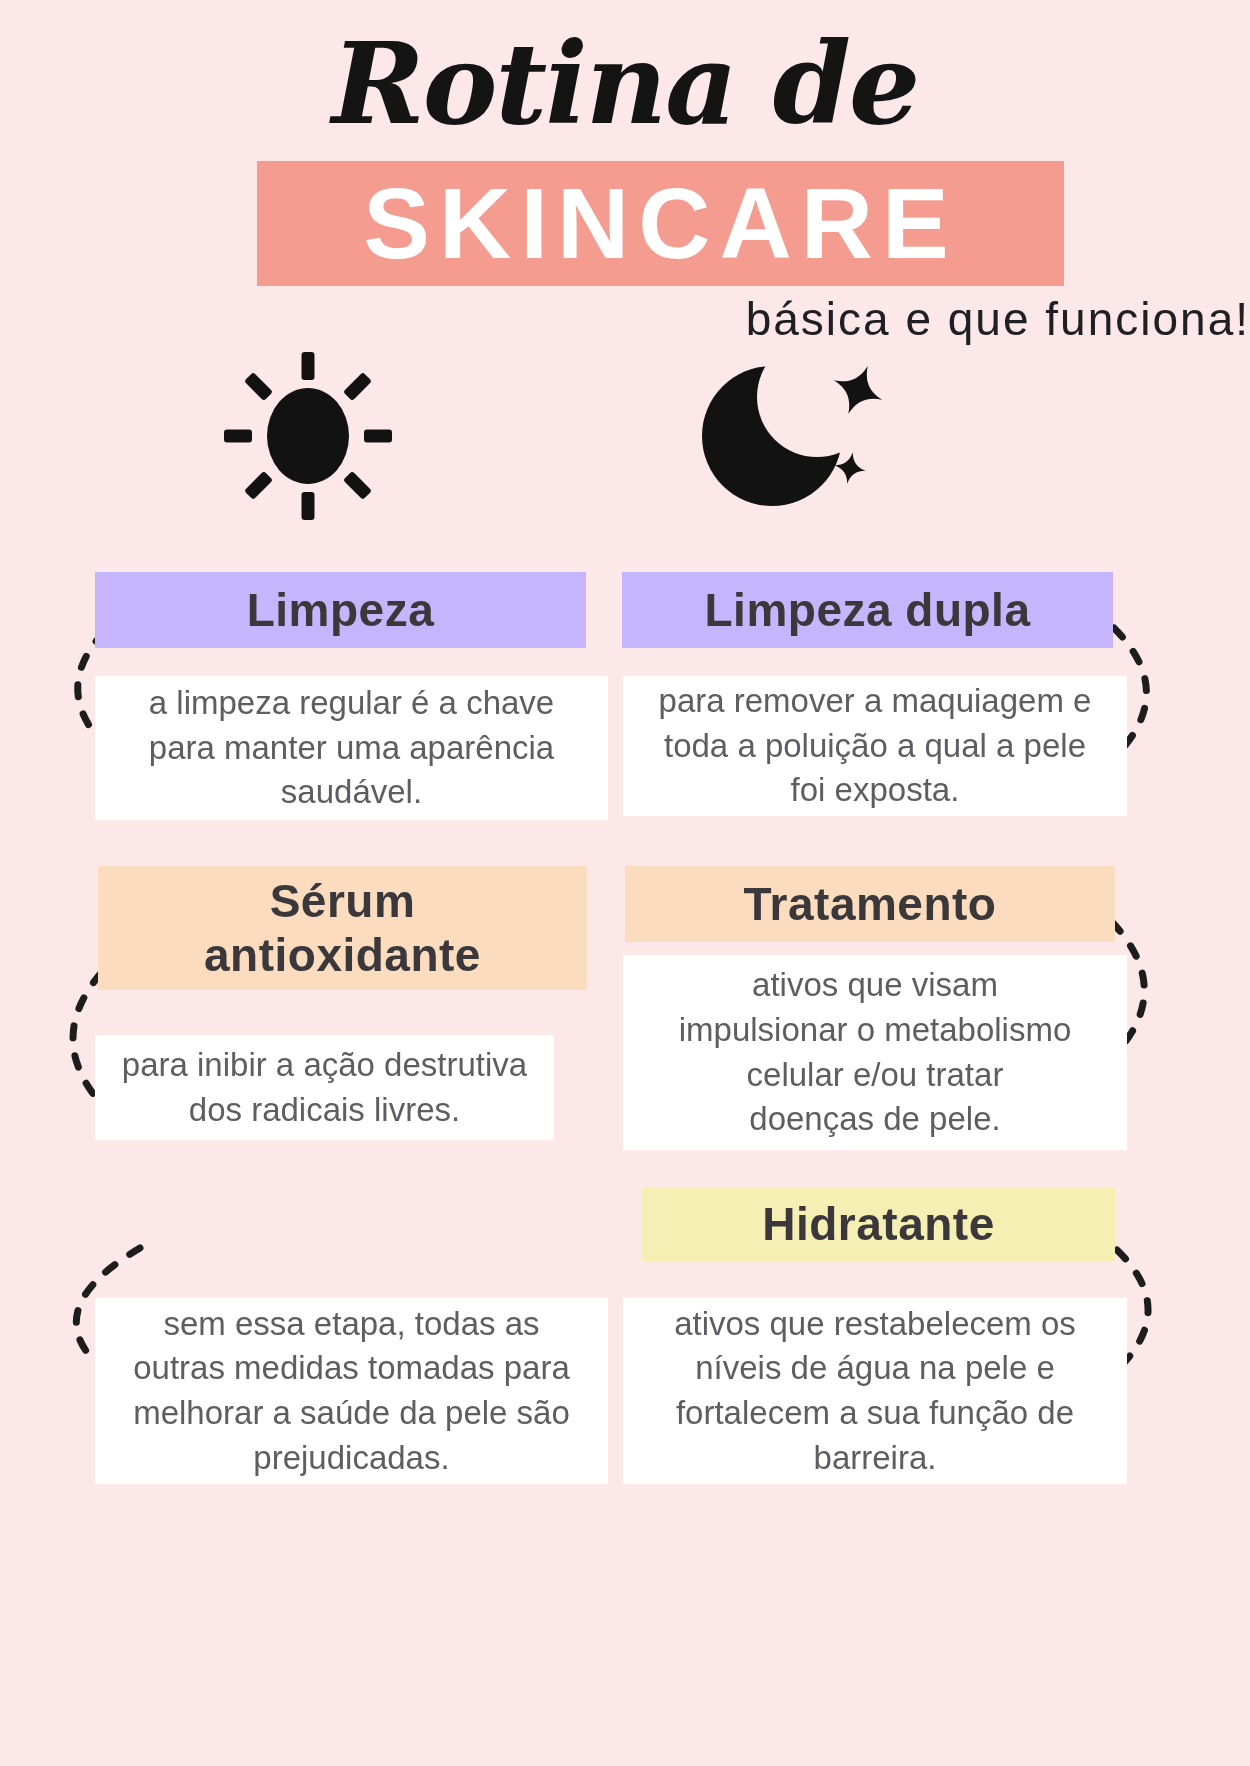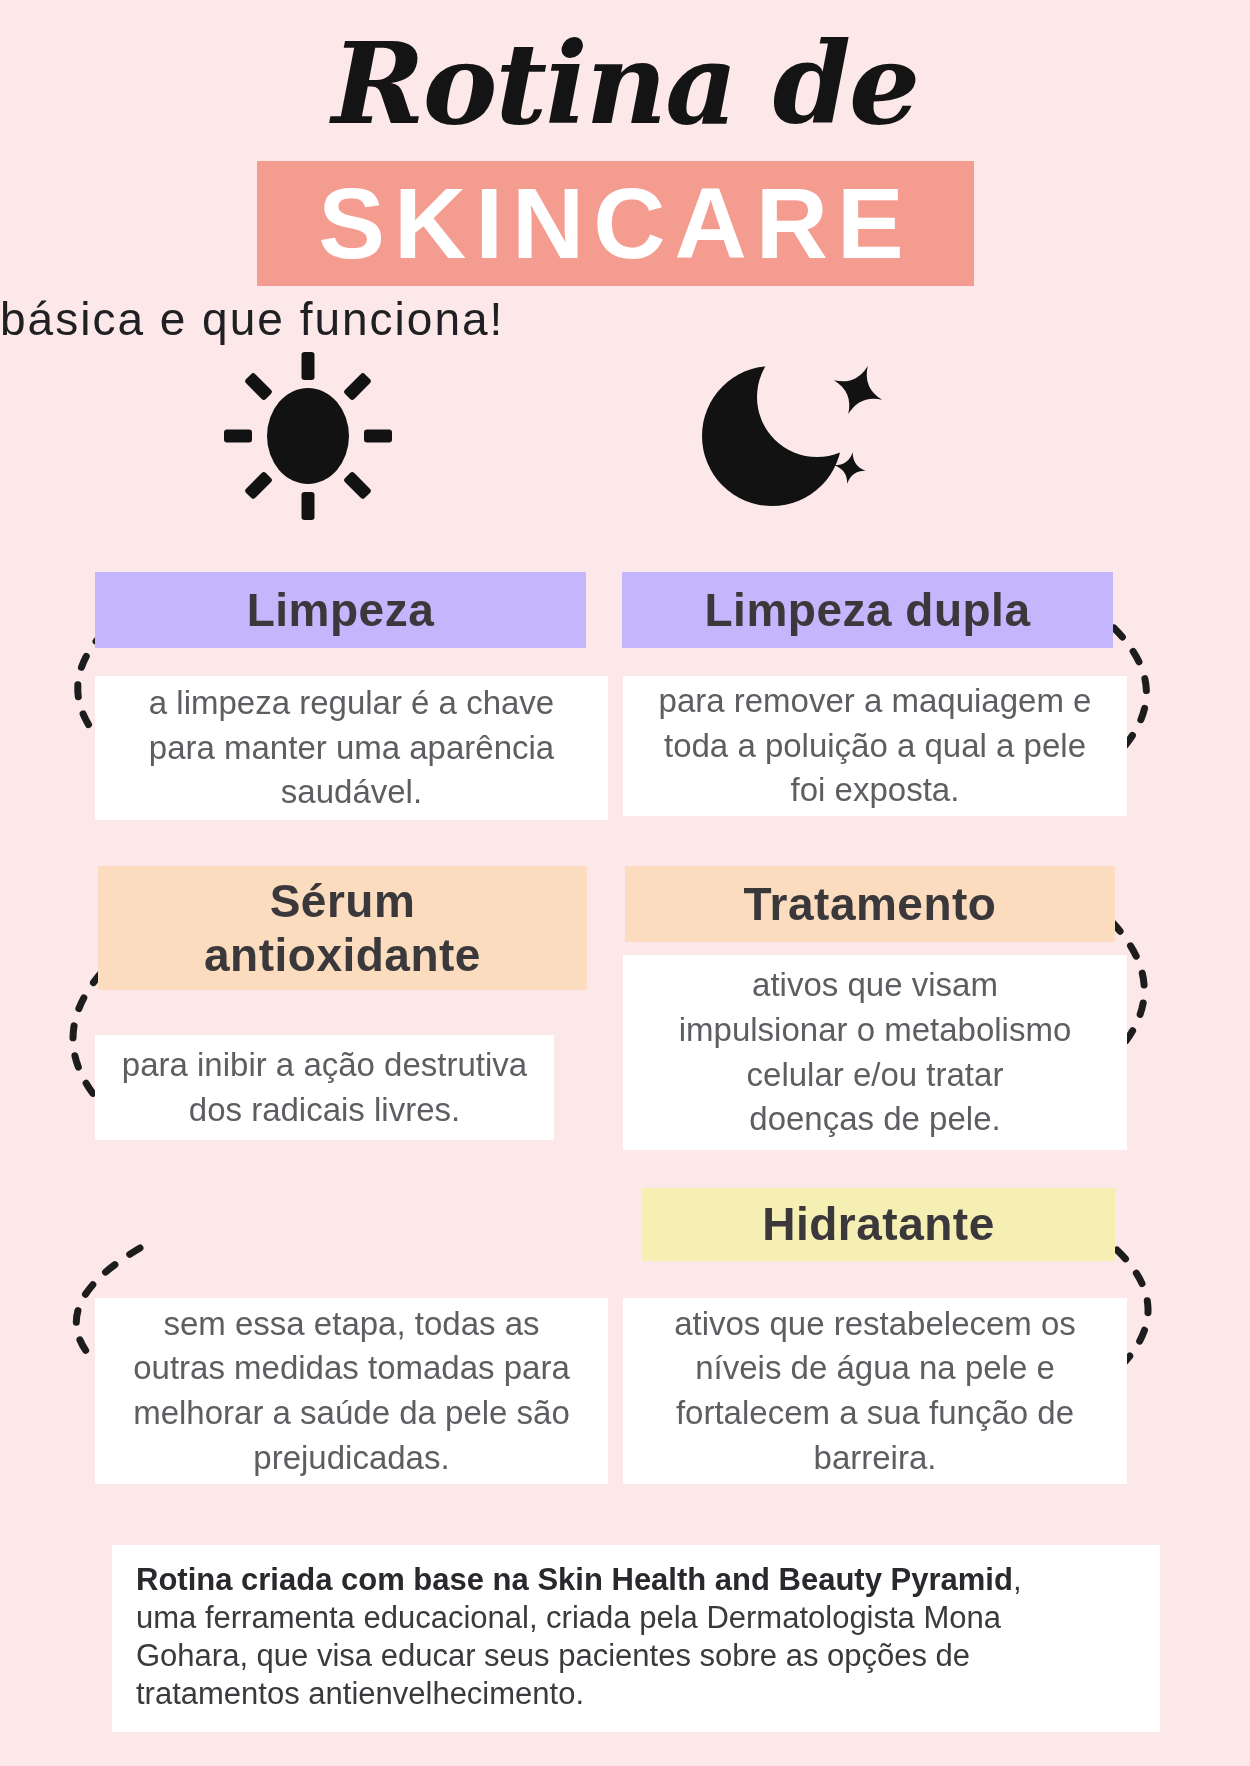--- a/index.html
+++ b/index.html
@@ -16,30 +16,30 @@
   .script-title{
     position:absolute;left:0;top:22px;width:100%;z-index:3;
     text-align:center;
     font-family:"DejaVu Serif", serif;
     font-style:italic;font-weight:bold;
     font-size:112px;line-height:1.1;
     color:#141414;letter-spacing:-2px;
     margin:0;
   }
   .banner{
-    position:absolute;left:257px;top:161px;width:717px;height:125px;z-index:2;
+    position:absolute;left:257px;top:161px;width:807px;height:125px;z-index:2;
     background:#f59c90;
     display:flex;align-items:center;justify-content:center;
   }
   .banner span{
     color:#ffffff;font-weight:800;font-size:100px;letter-spacing:9px;
   }
   .subtitle{
     position:absolute;left:0;top:292px;width:100%;z-index:2;
-    text-align:left;
+    text-align:right;
     font-size:46px;color:#202024;letter-spacing:2px;
   }
 
   
   .head{
     position:absolute;z-index:2;
     display:flex;align-items:center;justify-content:center;
     font-weight:700;font-size:46px;color:#3b383b;
     text-align:center;line-height:1.18;
     white-space:pre-line;letter-spacing:0.5px;
@@ -151,18 +151,14 @@
 doenças de pele.</div>
   <div id="b4" class="body-box">sem essa etapa, todas as
 outras medidas tomadas para
 melhorar a saúde da pele são
 prejudicadas.</div>
   <div id="b5" class="body-box">ativos que restabelecem os
 níveis de água na pele e
 fortalecem a sua função de
 barreira.</div>
 
-  <div class="footer-box"><span class="b">Rotina criada com base na Skin Health and Beauty Pyramid</span><span>,
-uma ferramenta educacional, criada pela Dermatologista Mona
-Gohara, que visa educar seus pacientes sobre as opções de
-tratamentos antienvelhecimento.</span></div>
 
 </div>
 
 </body></html>

